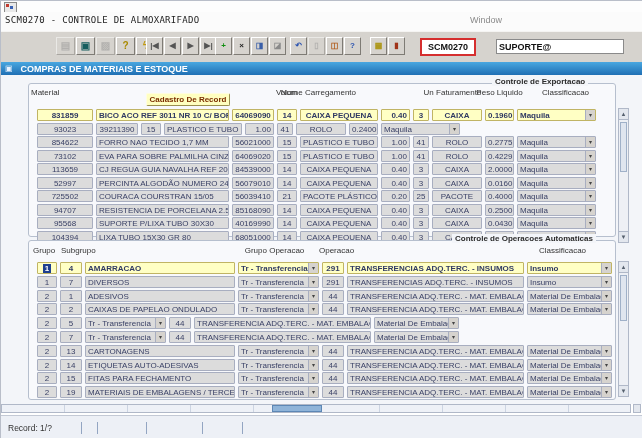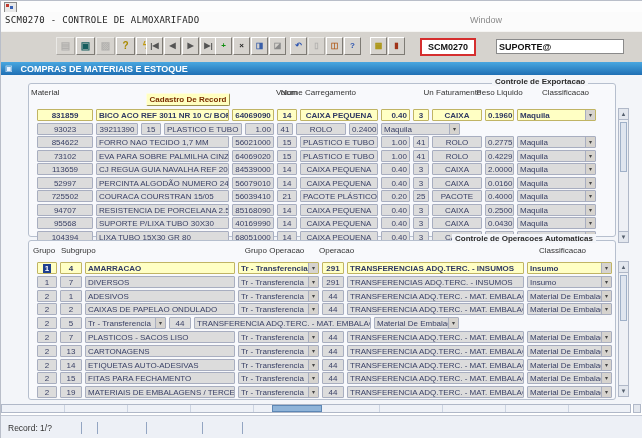--- a/index.html
+++ b/index.html
@@ -441,21 +441,20 @@
           <div class="cell c-oc">44</div>
           <div class="cell c-od2">TRANSFERENCIA ADQ.TERC. - MAT. EMBALAGEM</div>
           <div class="cell c-cls2 dd-cell">
             <span class="txt">Material De Embalagem</span>
             <span class="dd-btn">▾</span>
           </div>
         </div>
         <div class="orow">
           <div class="cell c-g"><span>2</span></div>
           <div class="cell c-sg">7</div>
-          <div class="cell c-desc2">PLASTICOS - SACOS LISO</div>
           <div class="cell c-gop dd-cell">
             <span class="txt">Tr - Transferencia</span>
             <span class="dd-btn">▾</span>
           </div>
           <div class="cell c-oc">44</div>
           <div class="cell c-od2">TRANSFERENCIA ADQ.TERC. - MAT. EMBALAGEM</div>
           <div class="cell c-cls2 dd-cell">
             <span class="txt">Material De Embalagem</span>
             <span class="dd-btn">▾</span>
           </div>

